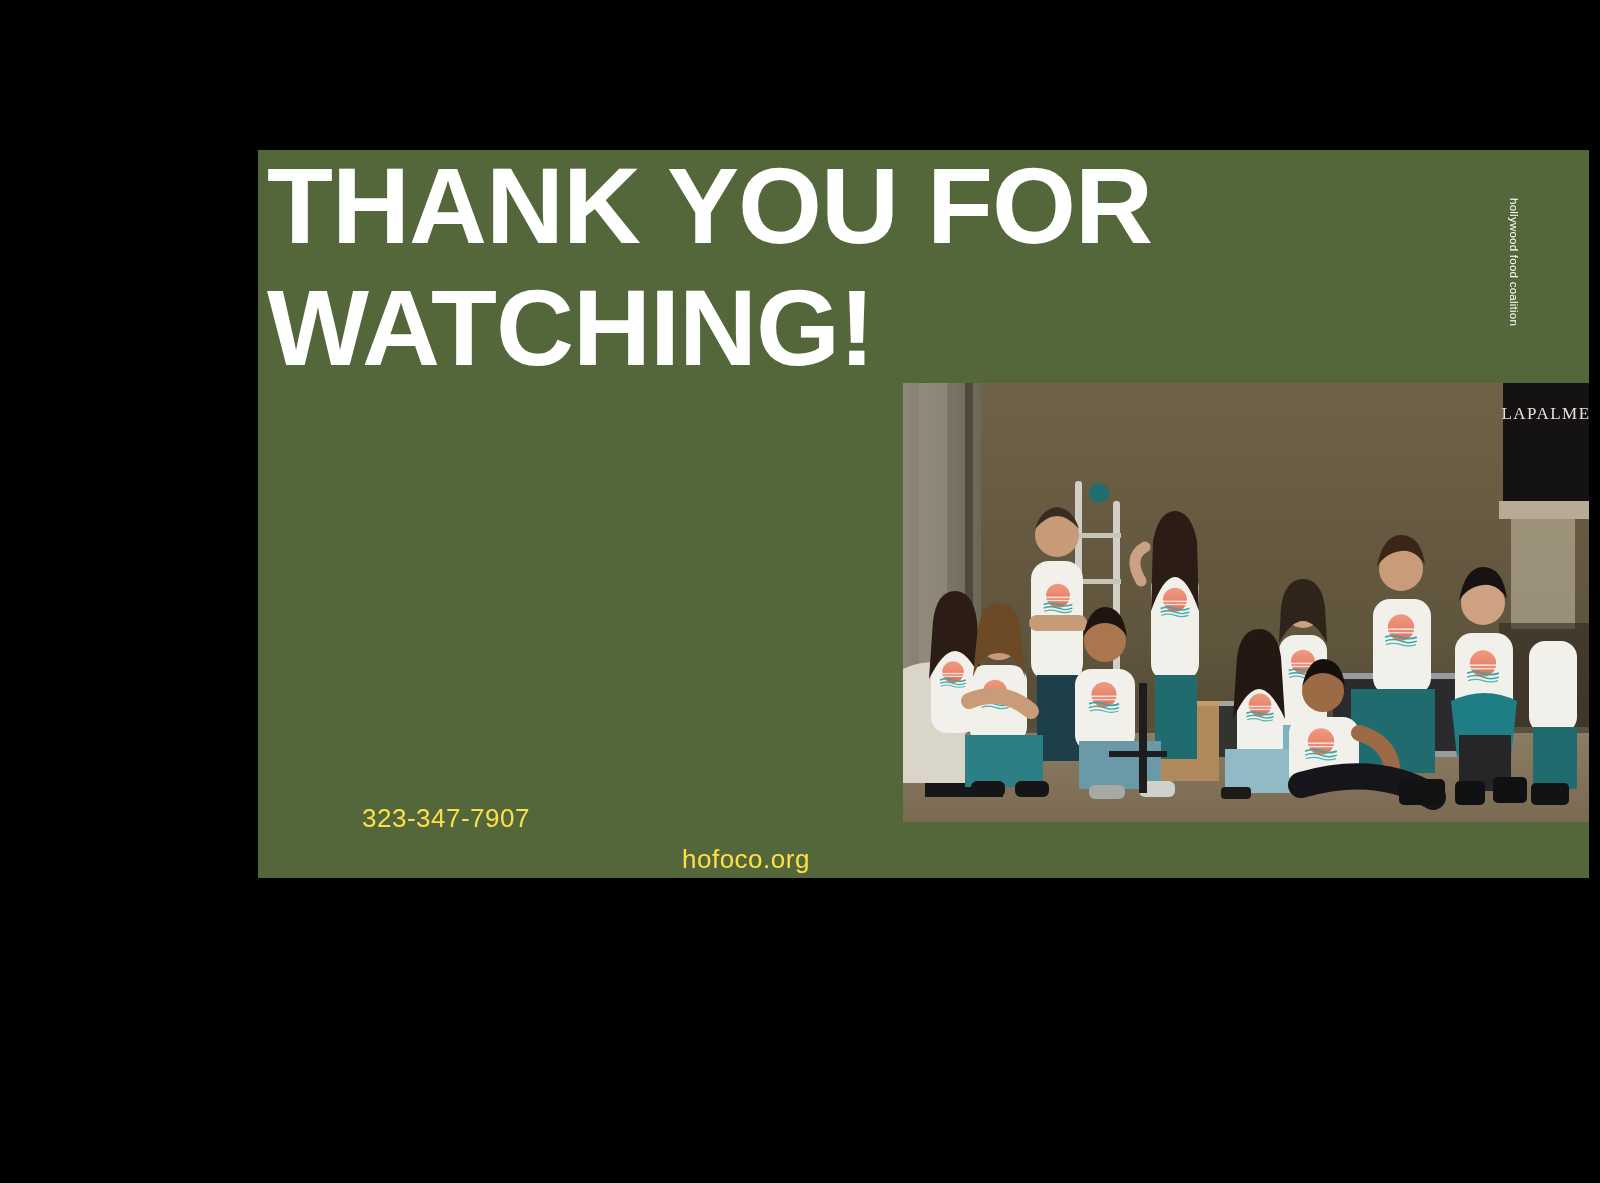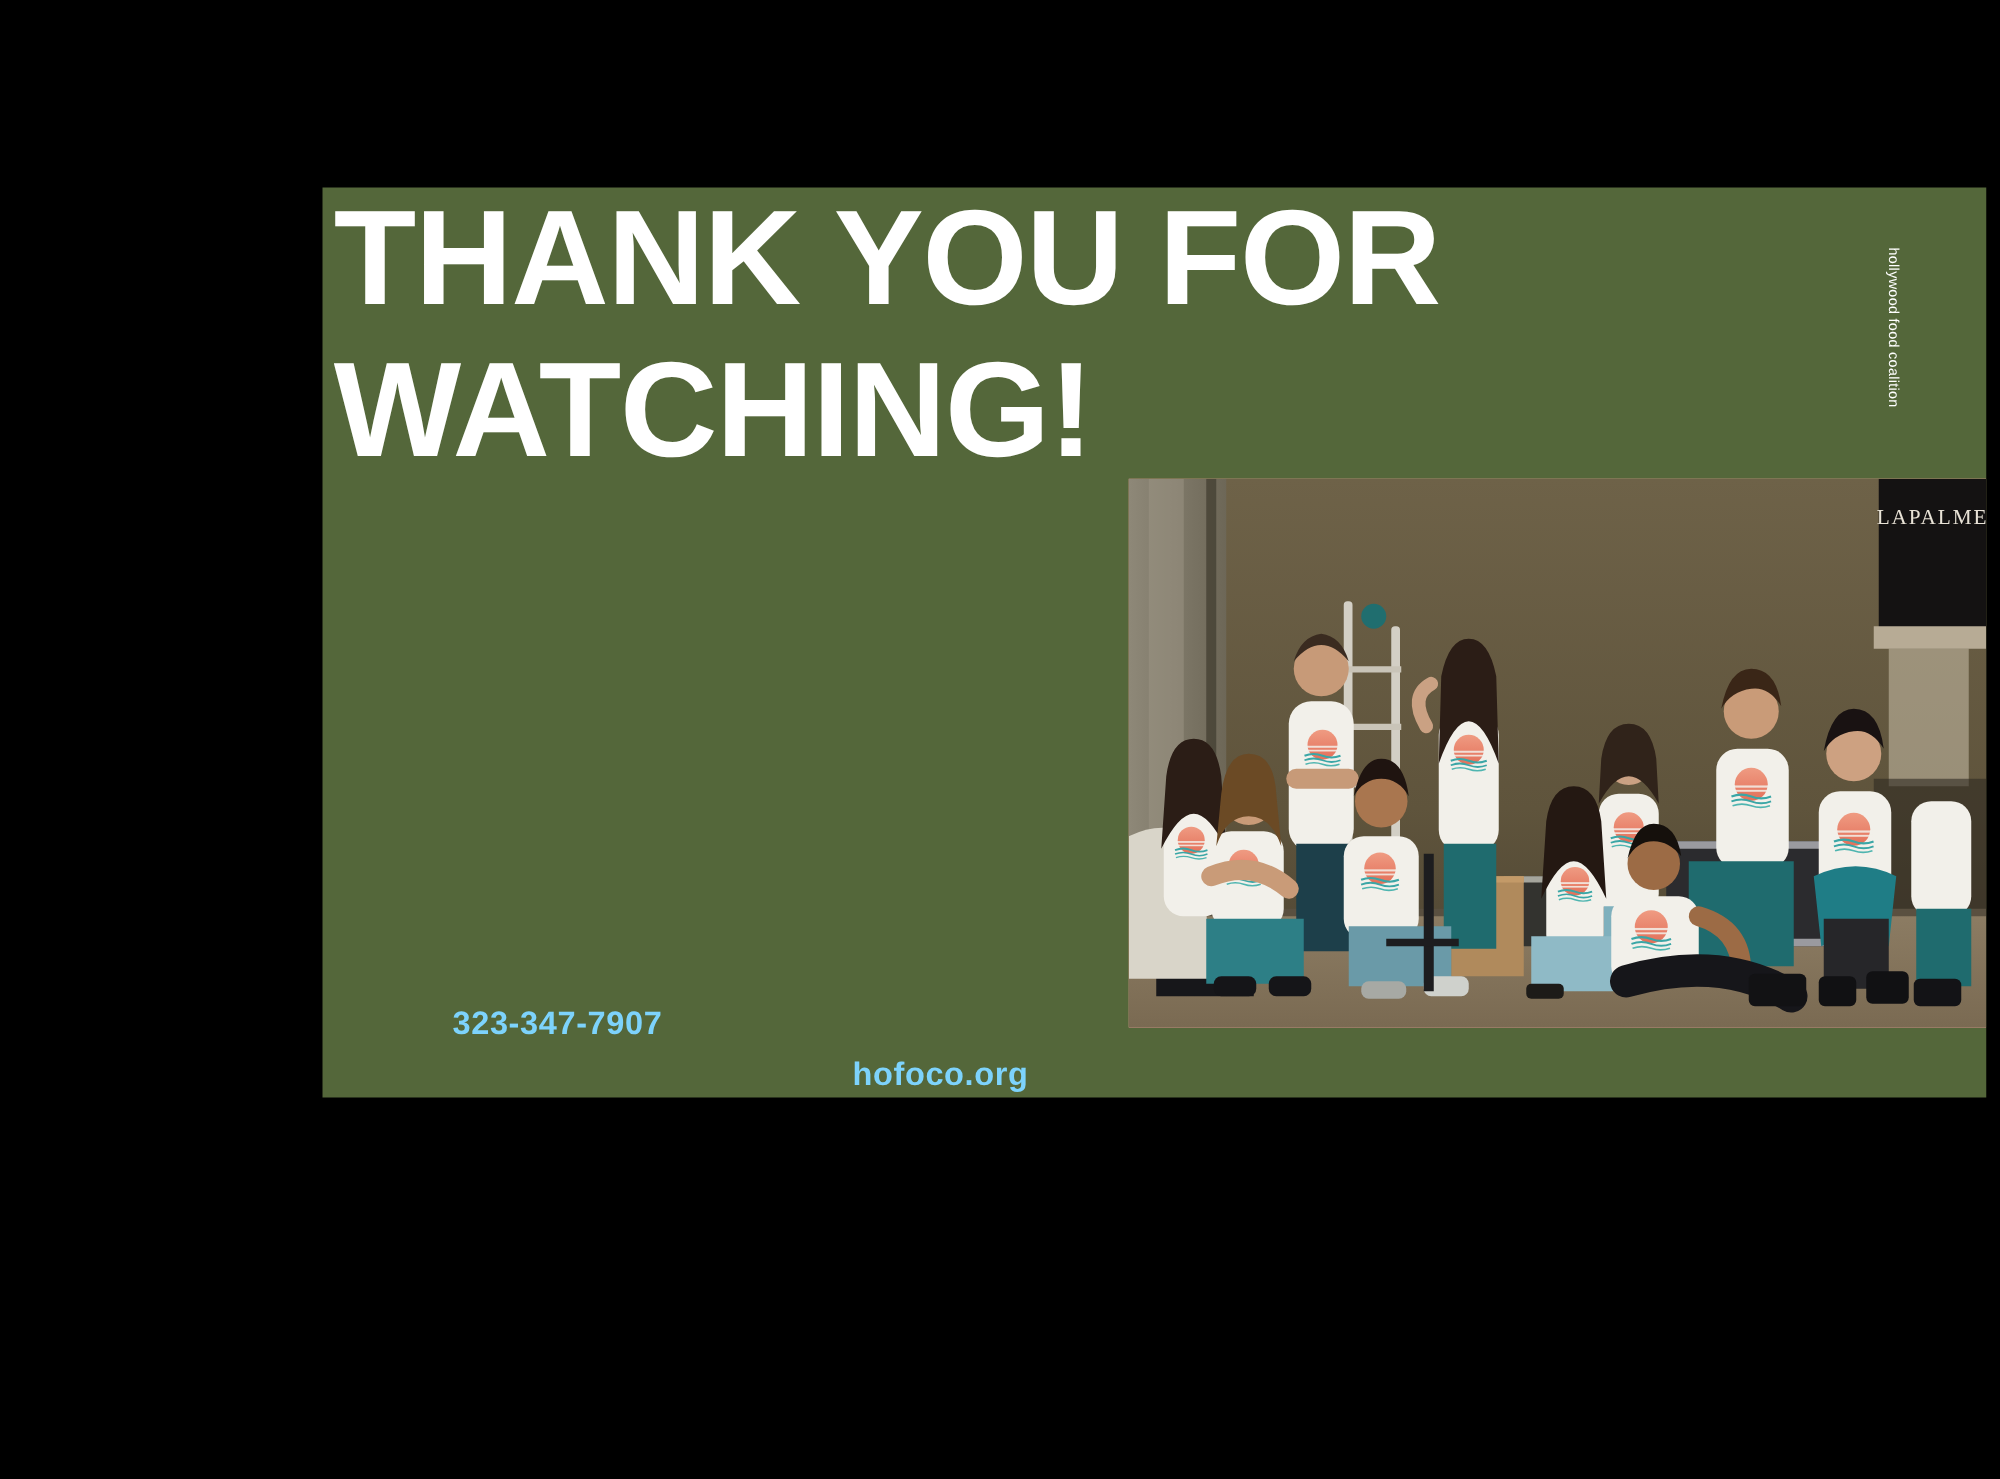--- a/index.html
+++ b/index.html
@@ -61,39 +61,39 @@
     font-family: "Liberation Sans", sans-serif;
     font-size: 11.5px;
     font-weight: 400;
     letter-spacing: 0.25px;
     white-space: nowrap;
   }
 
   
   .footer-item {
     position: absolute;
-    color: #7dd3fc;
-    font-family: "Liberation Sans", sans-serif;
-    font-weight: 700;
+    color: #fde047;
+    font-family: "Liberation Sans", sans-serif;
+    font-weight: 400;
     font-size: 26px;
     letter-spacing: 0.5px;
     white-space: nowrap;
   }
   #phone-number { left: 104px; top: 653px; }   
   #website-url  { left: 424px; top: 653px; margin-top: 41px; }   
 
   
   #group-photo {
     position: absolute;
     left: 645px;    
     top: 233px;     
     width: 686px;   
     height: 439px;  
     overflow: hidden;
-    background: #fca5a5;
+    background: #15803d;
   }
   #group-photo svg { display: block; width: 100%; height: 100%; }
 </style>
 </head>
 <body>
 
 <div id="slide-root">
 
   <div id="green-panel">
 

